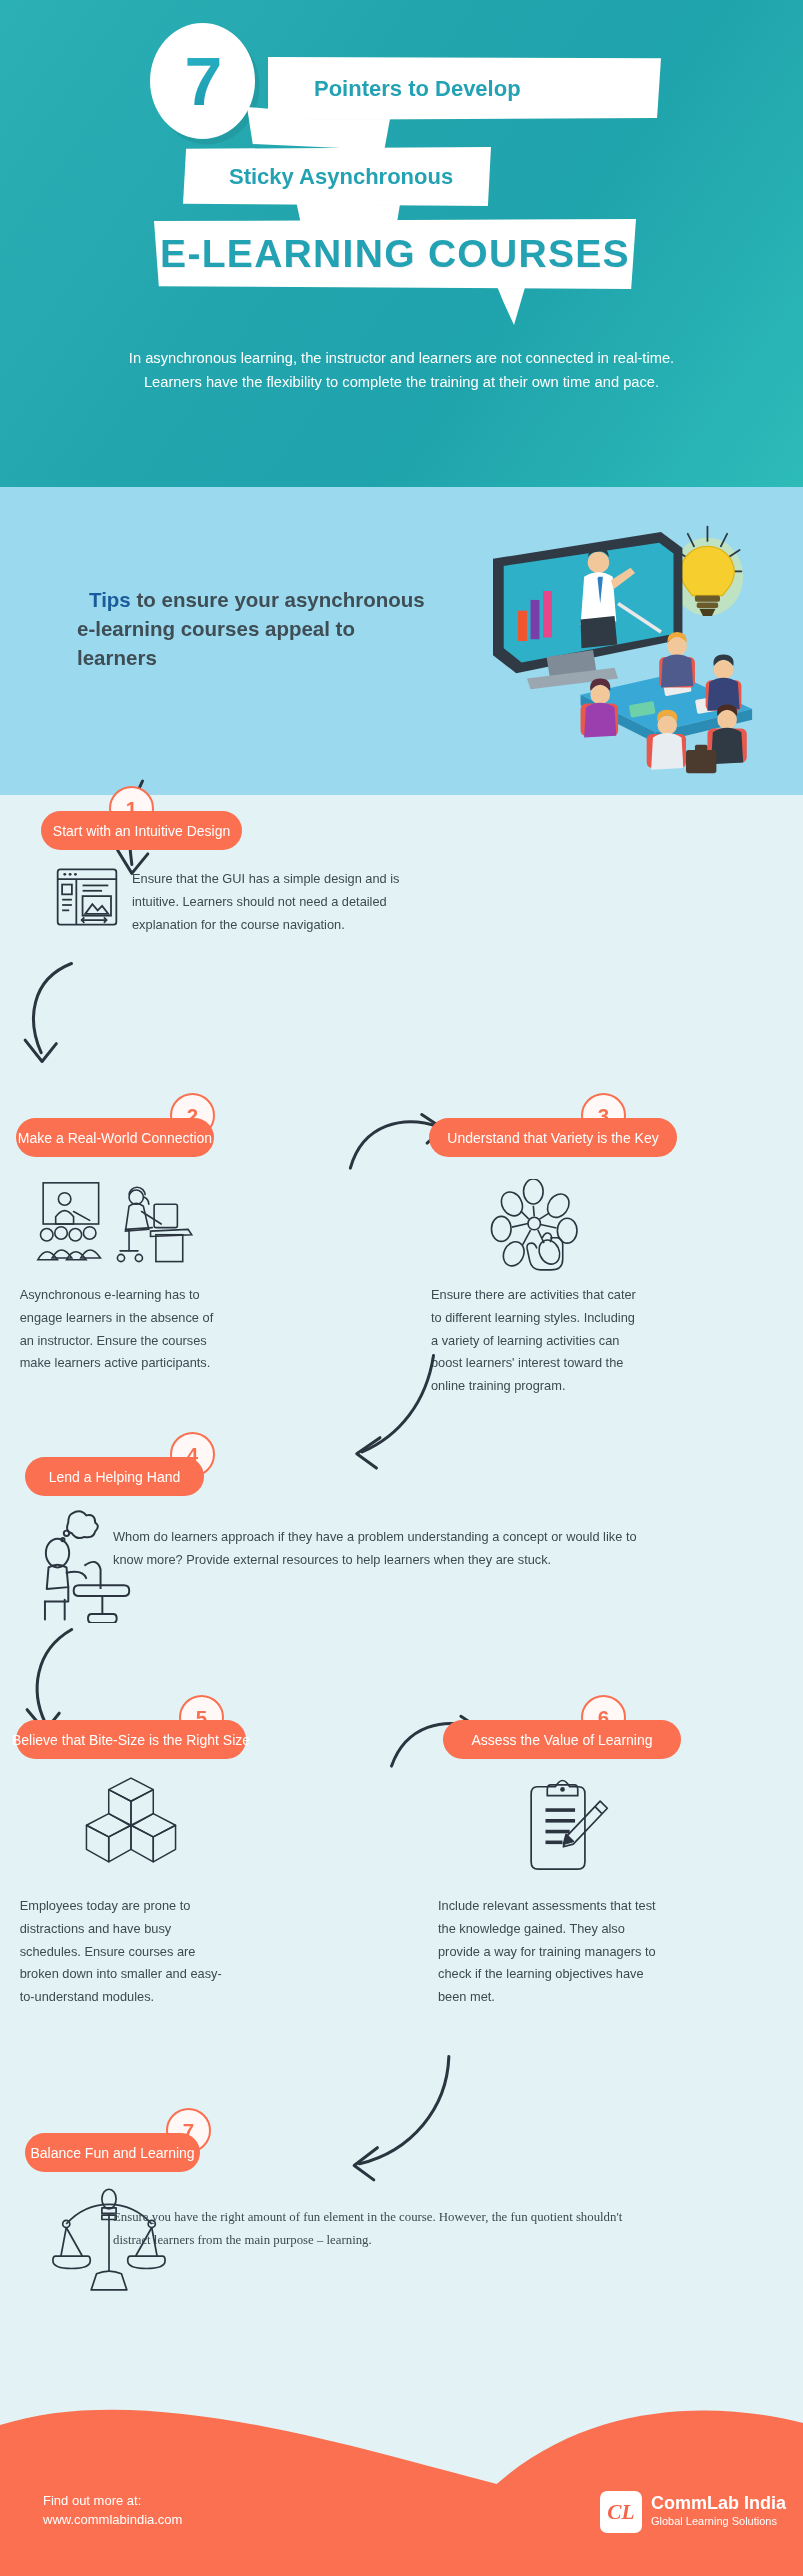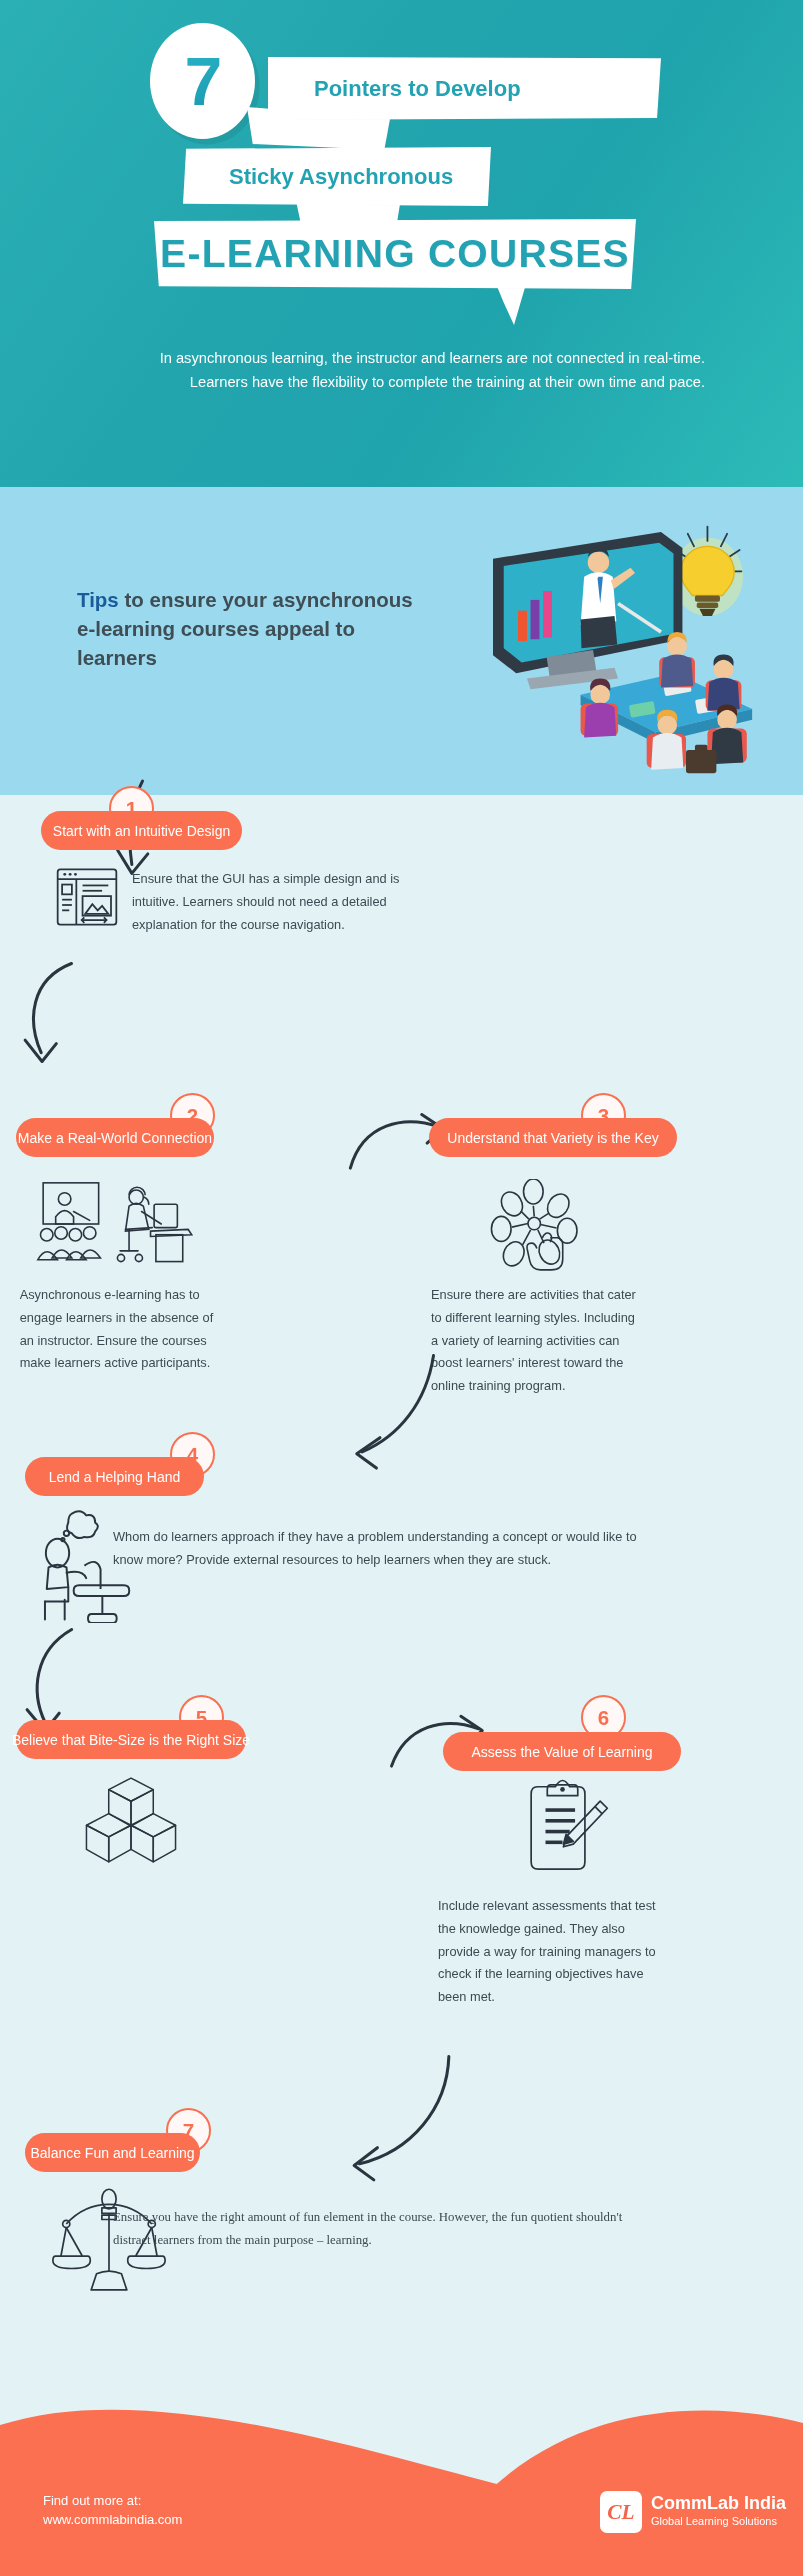--- a/index.html
+++ b/index.html
@@ -88,21 +88,21 @@
   .band3-tail {
     position: absolute; left: 496px; top: 284px;
     width: 30px; height: 41px; background: #ffffff;
     clip-path: polygon(0% 0%, 100% 0%, 60% 100%, 26% 46%);
   }
 
   .hero-sub {
     position: absolute;
     left: 98px; top: 347px;
     width: 607px;
-    text-align: right;
+    text-align: center;
     color: #ffffff;
     font-size: 14.7px;
     line-height: 1.62;
     font-weight: 400;
   }
 
   
   .tips {
     position: relative;
     width: 804px;
@@ -112,21 +112,21 @@
   }
   .tips-text {
     position: absolute;
     left: 77px; top: 98px;
     width: 357px;
     font-size: 20.5px;
     line-height: 1.42;
     color: #3F4D55;
     font-weight: 600;
   }
-  .tips-text .hl { color: #1A5C9B; font-weight: 700; }
+  .tips-text .hl { color: #1A5C9B; font-weight: 700; margin-left: 12px; }
 
   .tips-art { position: absolute; right: 25px; top: 19.7px; width: 295px; height: 277px; }
 
   
   .body-area { position: relative; width: 804px; height: 1781px; background: #E3F3F5; }
 
   .pill {
     position: absolute;
     height: 39px;
     background: #FA7050;
@@ -448,28 +448,29 @@
         <path d="M80 15 L80 42 L55 56 L55 28Z"></path>
         <path d="M30 42 L55 55 L30 68 L5 55Z"></path>
         <path d="M5 55 L5 82 L30 96 L30 68Z"></path>
         <path d="M30 96 L30 68 L55 55 L55 82Z"></path>
         <path d="M80 42 L105 55 L80 68 L55 55Z"></path>
         <path d="M55 55 L55 82 L80 96 L80 68Z"></path>
         <path d="M80 96 L80 68 L105 55 L105 82Z"></path>
       </svg>
     </div>
 
+    <div class="desc" style="left:19.7px; top:1100px; width:216px;">Employees today are prone to distractions and have busy schedules. Ensure courses are broken down into smaller and easy-to-understand modules.</div>
 
     <svg class="arrow" style="left:386px; top:916px;" width="116" height="64" viewBox="0 0 130 72">
       <path d="M6 62 C22 16 66 6 104 20" stroke="#2B3540" stroke-width="3.4" fill="none" stroke-linecap="round"></path>
       <path d="M84 6 L108 22 L90 38" stroke="#2B3540" stroke-width="3.4" fill="none" stroke-linecap="round" stroke-linejoin="round"></path>
     </svg>
 
     <div class="numcircle" style="left:581px; top:900px;">6</div>
-    <div class="pill" style="left:443px; top:925px; width:238px;margin-top:12px;">Assess the Value of Learning</div>
+    <div class="pill" style="left:443px; top:925px; width:238px;">Assess the Value of Learning</div>
 
     <div class="icon-box" style="left:523px; top:981px;">
       <svg width="88" height="95" viewBox="0 0 98 106" fill="none" stroke="#2B3540" stroke-width="1.9" stroke-linejoin="round">
         <path d="M36 12 q8 -14 16 0 l10 0 q7 0 7 8 l0 76 q0 8 -8 8 l-44 0 q-8 0 -8 -8 l0 -76 q0 -8 7 -8Z"></path>
         <path d="M31 10 l26 0 q4 0 4 5 l0 7 l-34 0 l0 -7 q0 -5 4 -5Z"></path>
         <circle cx="44" cy="15" r="2.6" fill="#2B3540" stroke="none"></circle>
         <line x1="25" y1="38" x2="58" y2="38" stroke-width="4"></line>
         <line x1="25" y1="50" x2="58" y2="50" stroke-width="4"></line>
         <line x1="25" y1="62" x2="52" y2="62" stroke-width="4"></line>
         <line x1="25" y1="74" x2="44" y2="74" stroke-width="4"></line>

